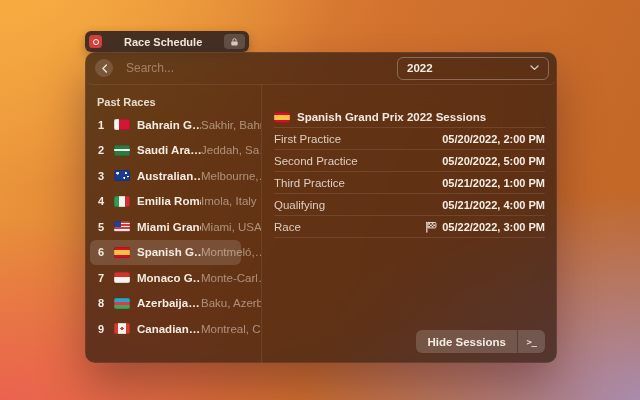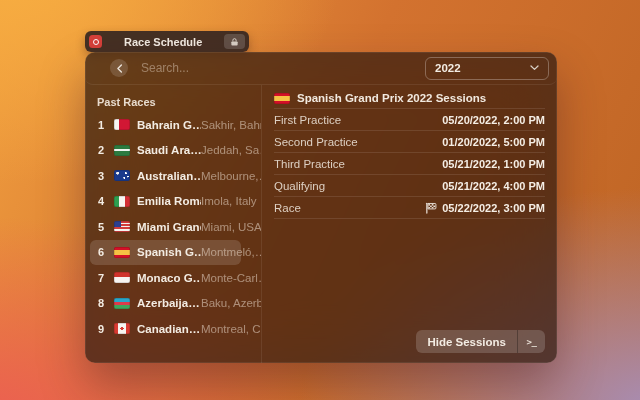--- a/index.html
+++ b/index.html
@@ -39,36 +39,36 @@
     position:absolute; left:85px; top:52px; width:472px; height:311px;
     border-radius:10px; overflow:hidden;
     background:rgba(48,30,22,0.74);
     backdrop-filter: blur(26px) saturate(135%);
     -webkit-backdrop-filter: blur(26px) saturate(135%);
     box-shadow:0 22px 45px rgba(60,20,35,0.38), inset 0 0 0 0.5px rgba(255,255,255,0.14);
     color:#f3ece3;
   }
 
   .topbar {
-    height:33px; display:flex; align-items:center; padding:0 8px 0 25px;
+    height:33px; display:flex; align-items:center; padding:0 8px 0 10px;
     border-bottom:1px solid rgba(255,255,255,0.08);
     border-radius:8px;
   }
   .back-btn {
     width:18px; height:18px; border-radius:50%; background:rgba(255,255,255,0.14);
     display:flex; align-items:center; justify-content:center; color:#e9e1d8;
     flex:0 0 auto; cursor:default;
   }
   .search-input {
     flex:1; margin-left:13px; background:transparent; border:none; outline:none;
     font-family:inherit; font-size:12px; color:#f3ece3; min-width:0;
   }
   .search-input::placeholder { color:rgba(238,224,210,0.42); }
   .year-select {
-    width:124px; height:23px; border:1px solid rgba(255,255,255,0.28); border-radius:6px;
+    width:152px; height:23px; border:1px solid rgba(255,255,255,0.28); border-radius:6px;
     display:flex; align-items:center; padding:0 9px; flex:0 0 auto;
     font-size:11.5px; font-weight:bold; color:#f3ece3;
   }
   .year-select .chev { margin-left:auto; color:#d9d0c6; display:flex; }
 
   .content { display:flex; height:278px; }
 
   
   .sidebar {
     width:177px; flex:0 0 auto; padding:4px 20px 0 5px; overflow:hidden;
@@ -115,21 +115,21 @@
       linear-gradient(#2c3f8f,#2c3f8f) left top/45% 55% no-repeat,
       repeating-linear-gradient(180deg,#d23c3c 0 1.6px,#f5f3ef 1.6px 3.2px); }
   .flag-spain { background:linear-gradient(180deg,#d31027 0 27%,#f6c144 27% 73%,#d31027 73%); }
   .flag-monaco { background:linear-gradient(180deg,#d0342c 0 50%,#f7f4f0 50%); }
   .flag-azerbaijan { background:linear-gradient(180deg,#2aa6c9 0 34%,#dd3b4b 34% 66%,#3fa65c 66%); }
   .flag-canada { background:
       radial-gradient(circle at 50% 50%, #d73a31 0 1.6px, transparent 1.8px),
       linear-gradient(90deg,#d73a31 0 28%,#f7f4f0 28% 72%,#d73a31 72%); }
 
   
-  .panel { flex:1; padding:0 12px; position:relative; min-width:0; }
+  .panel { flex:1; padding:0 12px; position:relative; min-width:0;margin-top:19px; }
   .panel-header {
     height:21px; margin-top:3px; display:flex; align-items:center; gap:7px;
     font-size:11.5px; font-weight:bold; color:#f1e9df;
     border-bottom:1px solid rgba(255,255,255,0.10); padding-bottom:0;
   }
   .panel-header .flag { margin-left:0; }
   .session-row {
     height:22px; display:flex; align-items:center; justify-content:space-between;
     border-bottom:1px solid rgba(255,255,255,0.10);
   }
@@ -275,21 +275,21 @@
     <span class="session-label">First Practice</span>
     <span class="session-right">
 
       <span class="session-date">05/20/2022, 2:00 PM</span>
     </span>
   </div>
             <div class="session-row">
     <span class="session-label">Second Practice</span>
     <span class="session-right">
 
-      <span class="session-date">01/20/2022, 5:00 PM</span>
+      <span class="session-date">05/20/2022, 5:00 PM</span>
     </span>
   </div>
             <div class="session-row">
     <span class="session-label">Third Practice</span>
     <span class="session-right">
 
       <span class="session-date">05/21/2022, 1:00 PM</span>
     </span>
   </div>
             <div class="session-row">

